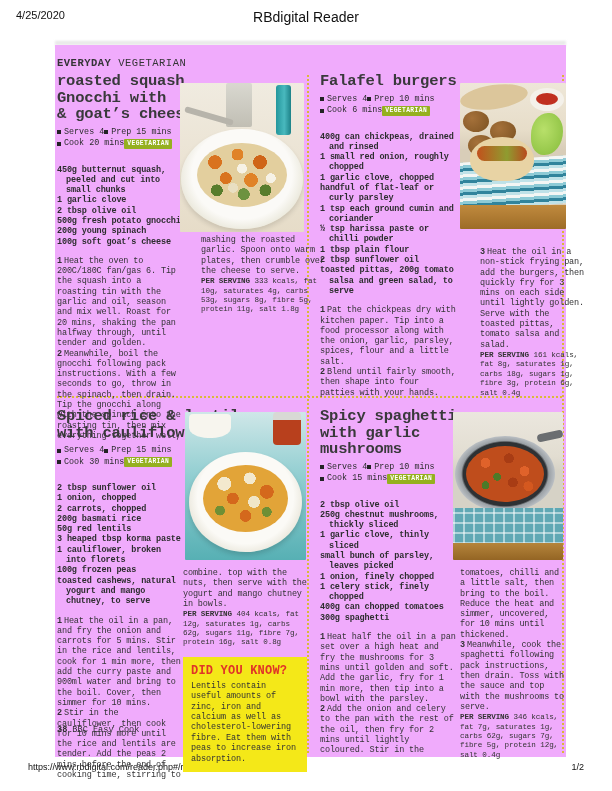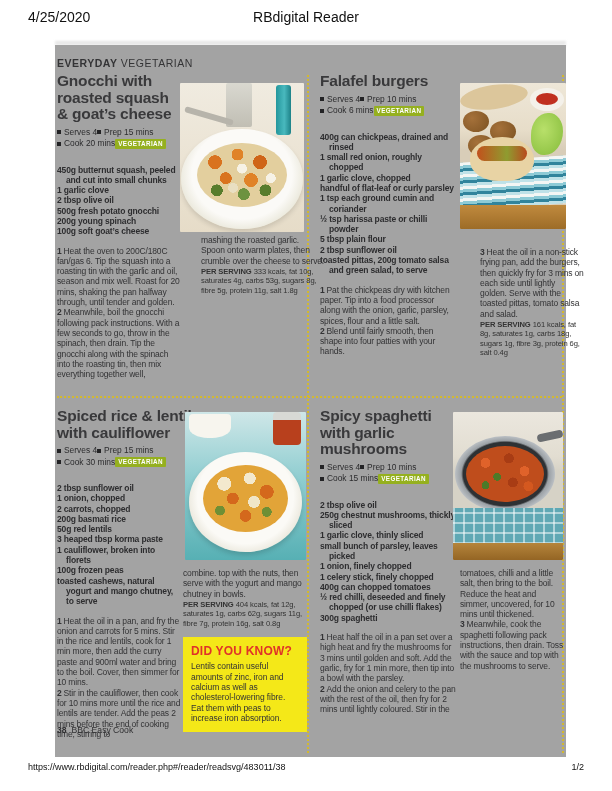--- a/index.html
+++ b/index.html
@@ -1,28 +1,28 @@
 <!DOCTYPE html>
 <html><head>
 <meta charset="utf-8">
 <style>
   * { margin:0; padding:0; box-sizing:border-box; }
   html,body { width:612px; height:791px; background:#ffffff; overflow:hidden; }
   body { position:relative; font-family:"Liberation Sans", sans-serif; color:#333335; }
 
   
-  .chrome-date  { position:absolute; left:28px; top:9px;  font-size:14px; color:#111; }
+  .chrome-date  { position:absolute; left:16px; top:9px;  font-size:11px; color:#111; }
   .chrome-title { position:absolute; left:0; right:0; top:9px; text-align:center; font-size:14px; color:#111; }
   .chrome-url   { position:absolute; left:28px; top:762px; font-size:9px; color:#111; }
   .chrome-page  { position:absolute; right:28px; top:762px; font-size:9px; color:#111; }
 
   
   .page-edge { position:absolute; left:55px; top:41px; width:511px; height:8px;
                background:linear-gradient(180deg,#c6c6c6,#ededed 70%,#fff); opacity:.5; filter:blur(1.2px); }
-  .page { position:absolute; left:55px; top:45px; width:511px; height:712px; background:#a3a3a3; }
+  .page { position:absolute; left:55px; top:45px; width:511px; height:712px; background:#f0abfc;font-family:Liberation Mono, monospace; }
 
   .section-header { position:absolute; left:2px; top:12px; font-size:10.5px; letter-spacing:.5px; color:#343436; }
   .sh-bold { font-weight:bold; }
 
   .divv { position:absolute; top:30px; height:678px; width:0; border-left:2px dotted #d9bc22; opacity:.9; }
   .divv1 { left:252px; } .divv2 { left:507px; }
   .divh { position:absolute; left:2px; width:505px; top:351px; border-top:2px dotted #d9bc22; opacity:.9; }
 
   .col { position:absolute; }
   .q1a { left:2px;   top:28px;  width:124px; }
@@ -157,22 +157,22 @@
     <span>VEGETARIAN</span>
   </header>
 
   <div class="divv divv1"></div>
   <div class="divv divv2"></div>
   <div class="divh"></div>
 
   <section class="col q1a">
     <h2 class="rtitle">
 
-    <div class="title-line">Gnocchi with</div>
-        <div class="title-line">roasted squash</div>
+    <div class="title-line">roasted squash</div>
+        <div class="title-line">Gnocchi with</div>
         <div class="title-line">&amp; goat’s cheese</div>
       </h2>
     <div class="meta">
       <div class="meta-row">
         <span class="meta-item">
             <i class="msq"></i>
             <span>Serves 4</span>
           </span>
         <span class="meta-item">
             <i class="msq"></i>
@@ -236,21 +236,21 @@
       </div>
     </div>
     <div class="ings">
 
     <div class="ing">400g can chickpeas, drained and rinsed</div>
         <div class="ing">1 small red onion, roughly chopped</div>
         <div class="ing">1 garlic clove, chopped</div>
         <div class="ing">handful of flat-leaf or curly parsley</div>
         <div class="ing">1 tsp each ground cumin and coriander</div>
         <div class="ing">½ tsp harissa paste or chilli powder</div>
-        <div class="ing">5 tbsp plain flour</div>
+        <div class="ing">1 tbsp plain flour</div>
         <div class="ing">2 tbsp sunflower oil</div>
         <div class="ing">toasted pittas, 200g tomato salsa and green salad, to serve</div>
       </div>
     <div class="method">
 
     <p class="step"><b>1</b><span>Pat the chickpeas dry with kitchen paper. Tip into a food processor along with the onion, garlic, parsley, spices, flour and a little salt.</span></p>
         <p class="step"><b>2</b><span>Blend until fairly smooth, then shape into four patties with your hands.</span></p>
       </div>
   </section>
 
@@ -346,36 +346,36 @@
     </div>
     <div class="ings">
 
     <div class="ing">2 tbsp olive oil</div>
         <div class="ing">250g chestnut mushrooms, thickly sliced</div>
         <div class="ing">1 garlic clove, thinly sliced</div>
         <div class="ing">small bunch of parsley, leaves picked</div>
         <div class="ing">1 onion, finely chopped</div>
         <div class="ing">1 celery stick, finely chopped</div>
         <div class="ing">400g can chopped tomatoes</div>
-        <div class="ing">½ red chilli, deseeded and finely chopped (or use chilli flakes)</div>
         <div class="ing">300g spaghetti</div>
       </div>
     <div class="method">
 
     <p class="step"><b>1</b><span>Heat half the oil in a pan set over a high heat and fry the mushrooms for 3 mins until golden and soft. Add the garlic, fry for 1 min more, then tip into a bowl with the parsley.</span></p>
         <p class="step"><b>2</b><span>Add the onion and celery to the pan with the rest of the oil, then fry for 2 mins until lightly coloured. Stir in the</span></p>
       </div>
   </section>
 
   <aside class="col q4b">
     <div class="method" style="margin-top:0">
 
     <p class="step"><b></b><span>tomatoes, chilli and a little salt, then bring to the boil. Reduce the heat and simmer, uncovered, for 10 mins until thickened.</span></p>
         <p class="step"><b>3</b><span>Meanwhile, cook the spaghetti following pack instructions, then drain. Toss with the sauce and top with the mushrooms to serve.</span></p>
       </div>
+    <p class="pserv"><b>PER SERVING</b> <span>346 kcals, fat 7g, saturates 1g, carbs 62g, sugars 7g, fibre 5g, protein 12g, salt 0.4g</span></p>
   </aside>
 
   <figure class="photo photo1" title="bowl of gnocchi with roasted squash, spinach and goat's cheese">
     <div class="p1-glass"></div>
     <div class="p1-bottle"></div>
     <div class="p1-fork"></div>
     <div class="p1-plate">
       <div class="p1-food"></div>
     </div>
   </figure>

